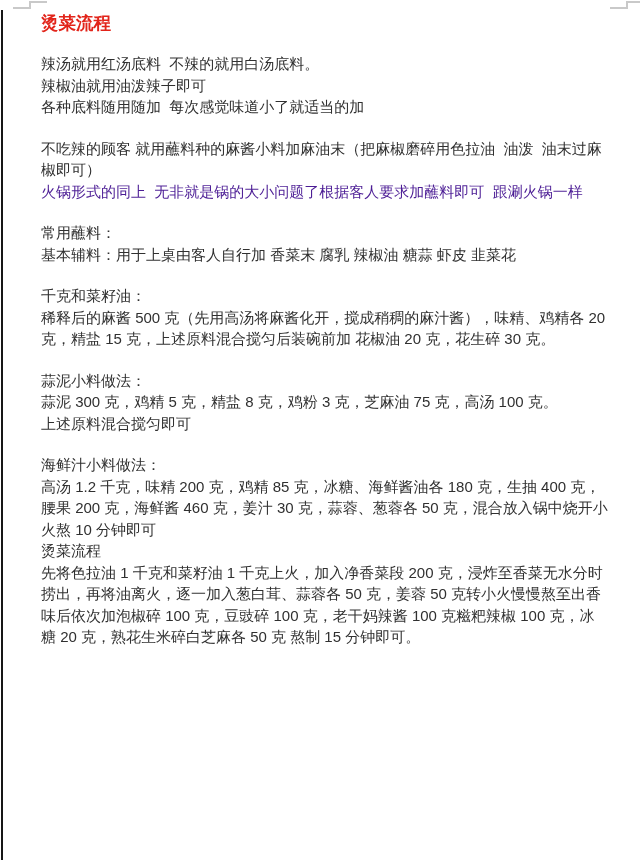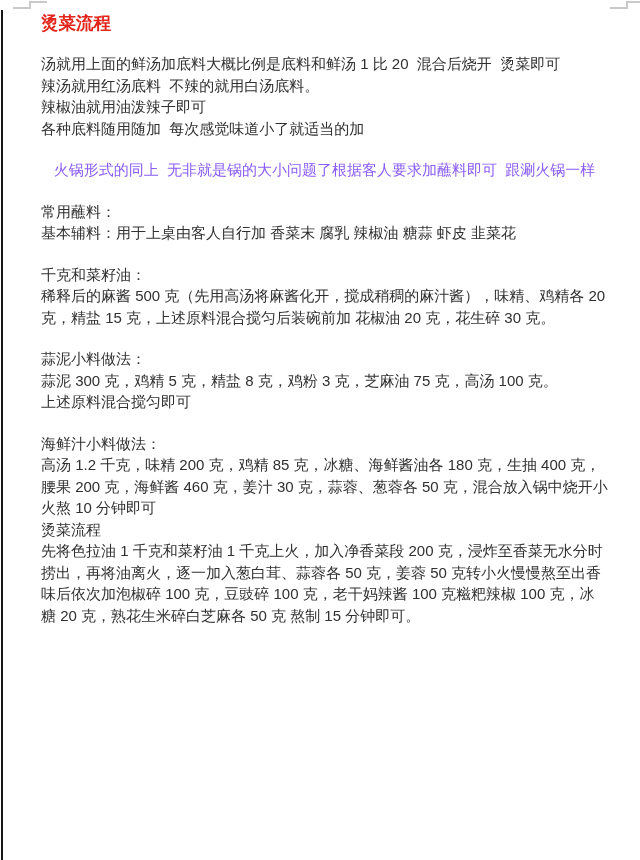--- a/index.html
+++ b/index.html
@@ -36,21 +36,21 @@
     font-weight: bold;
     color: #e2241a;
   }
   .line {
     font-size: 15px;
     line-height: 21.5px;
     color: #303030;
     white-space: pre-wrap;
     word-break: break-all;
   }
-  .red { color: #8b5cf6; text-align: center; }
+  .red { color: #4c1d95; }
   .blank { height: 20px; }
 </style>
 </head>
 <body>
 
 <div class="page">
 
   <div class="left-edge"></div>
 
   <div class="crop-seg" style="left:29px; top:1px; width:18px; height:2px;"></div>
@@ -58,27 +58,27 @@
   <div class="crop-seg" style="left:13px; top:7px; width:16px; height:2px;"></div>
 
   <div class="crop-seg" style="left:627px; top:1px; width:13px; height:2px;"></div>
   <div class="crop-seg" style="left:626px; top:1px; width:2px; height:8px;"></div>
   <div class="crop-seg" style="left:610px; top:7px; width:16px; height:2px;"></div>
 
   <div class="content">
 
     <h1 class="doc-title">烫菜流程</h1>
 
-    <div class="line">汤就用上面的鲜汤加底料大概比例是底料和鲜汤 1 比 20  混合后烧开  烫菜即可</div>
     <div class="line">辣汤就用红汤底料  不辣的就用白汤底料。</div>
     <div class="line">辣椒油就用油泼辣子即可</div>
     <div class="line">各种底料随用随加  每次感觉味道小了就适当的加</div>
 
     <div class="blank"></div>
 
+    <div class="line">不吃辣的顾客 就用蘸料种的麻酱小料加麻油末（把麻椒磨碎用色拉油  油泼  油末过麻椒即可）</div>
     <div class="line red">火锅形式的同上  无非就是锅的大小问题了根据客人要求加蘸料即可  跟涮火锅一样</div>
 
     <div class="blank"></div>
 
     <div class="line">常用蘸料：</div>
     <div class="line">基本辅料：用于上桌由客人自行加 香菜末 腐乳 辣椒油 糖蒜 虾皮 韭菜花</div>
 
     <div class="blank"></div>
 
     <div class="line">千克和菜籽油：</div>

